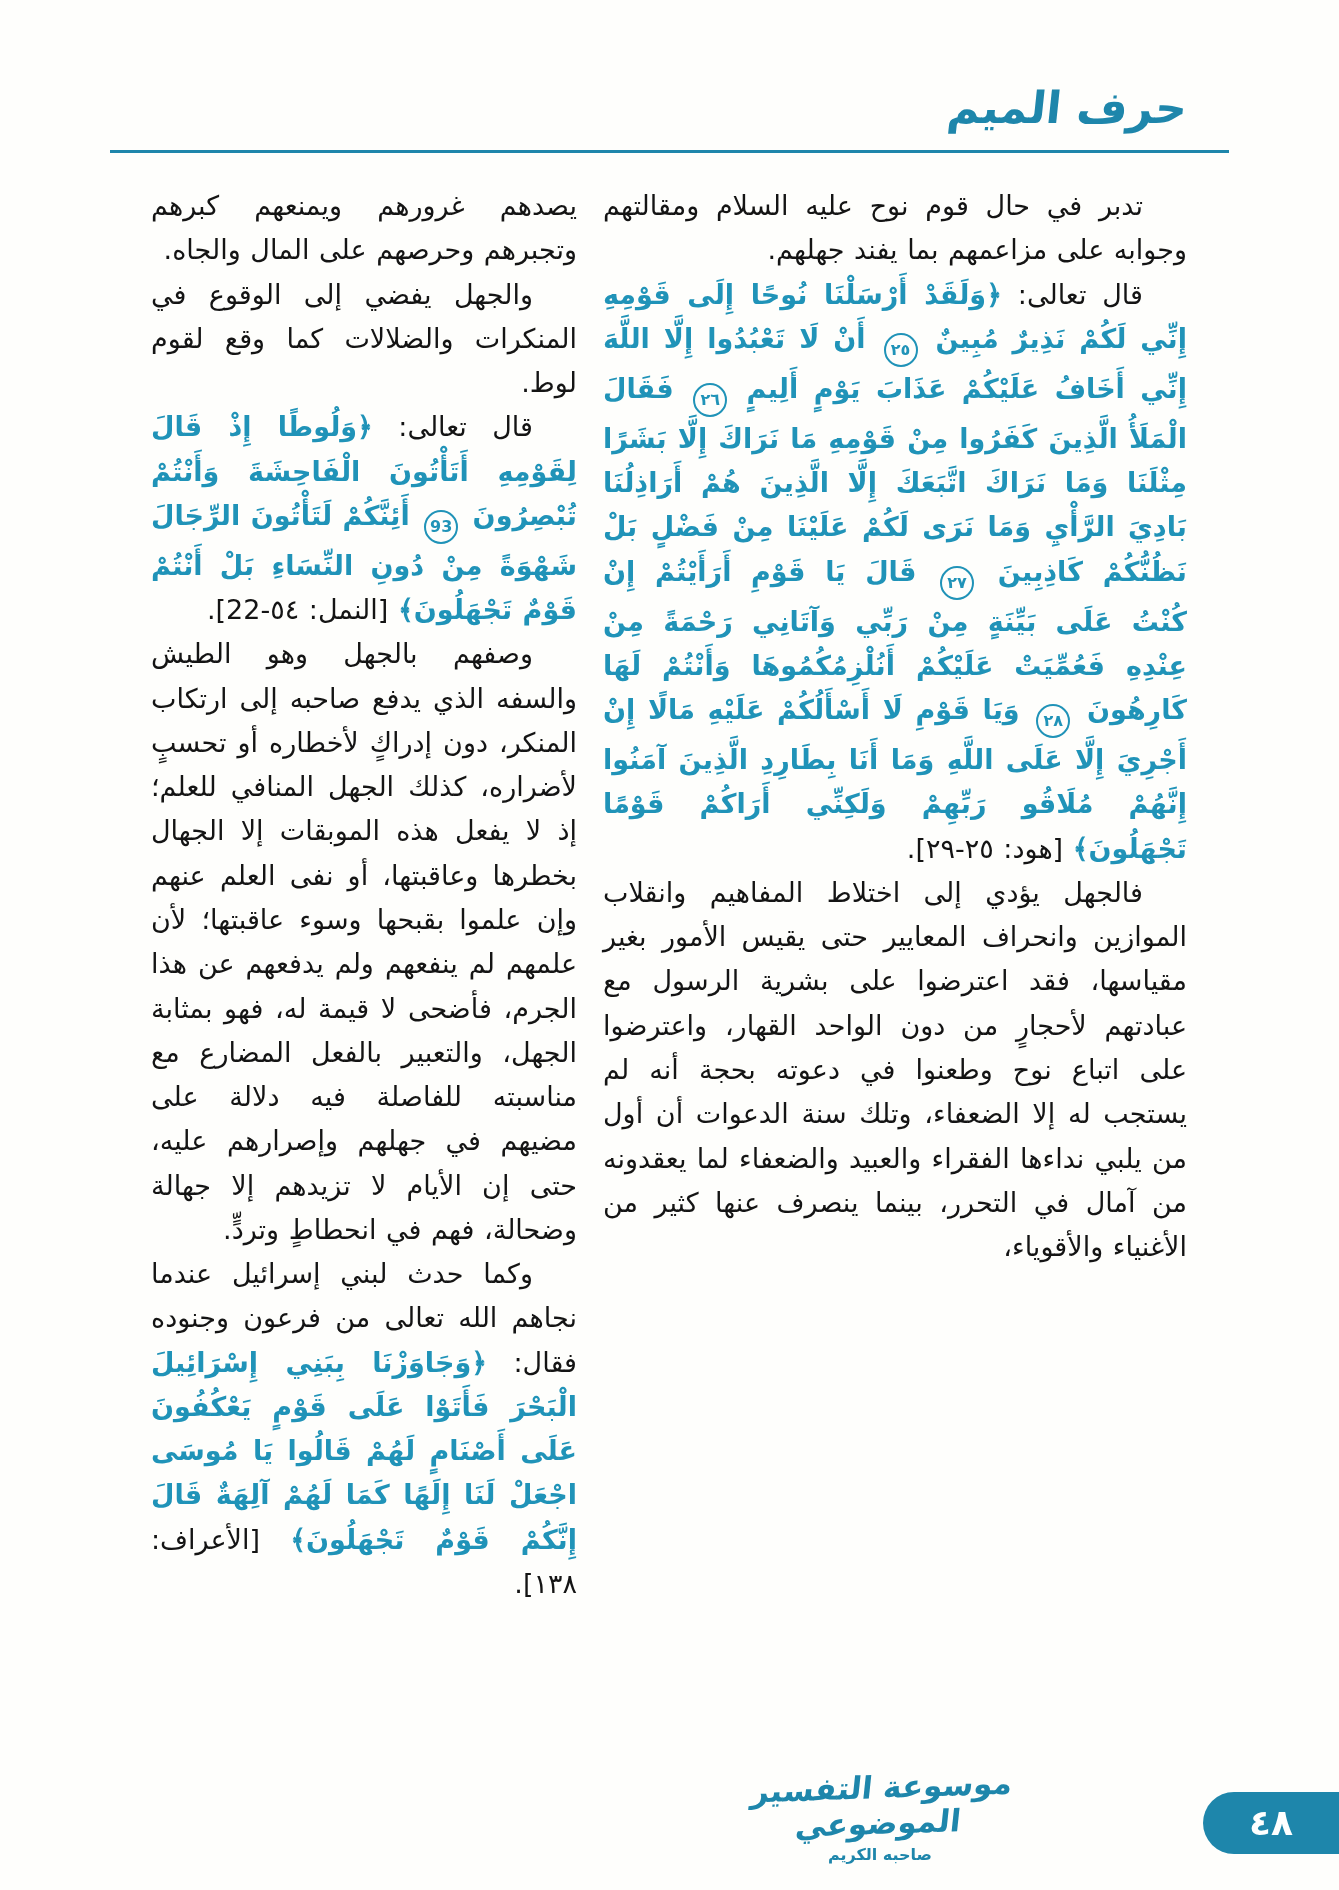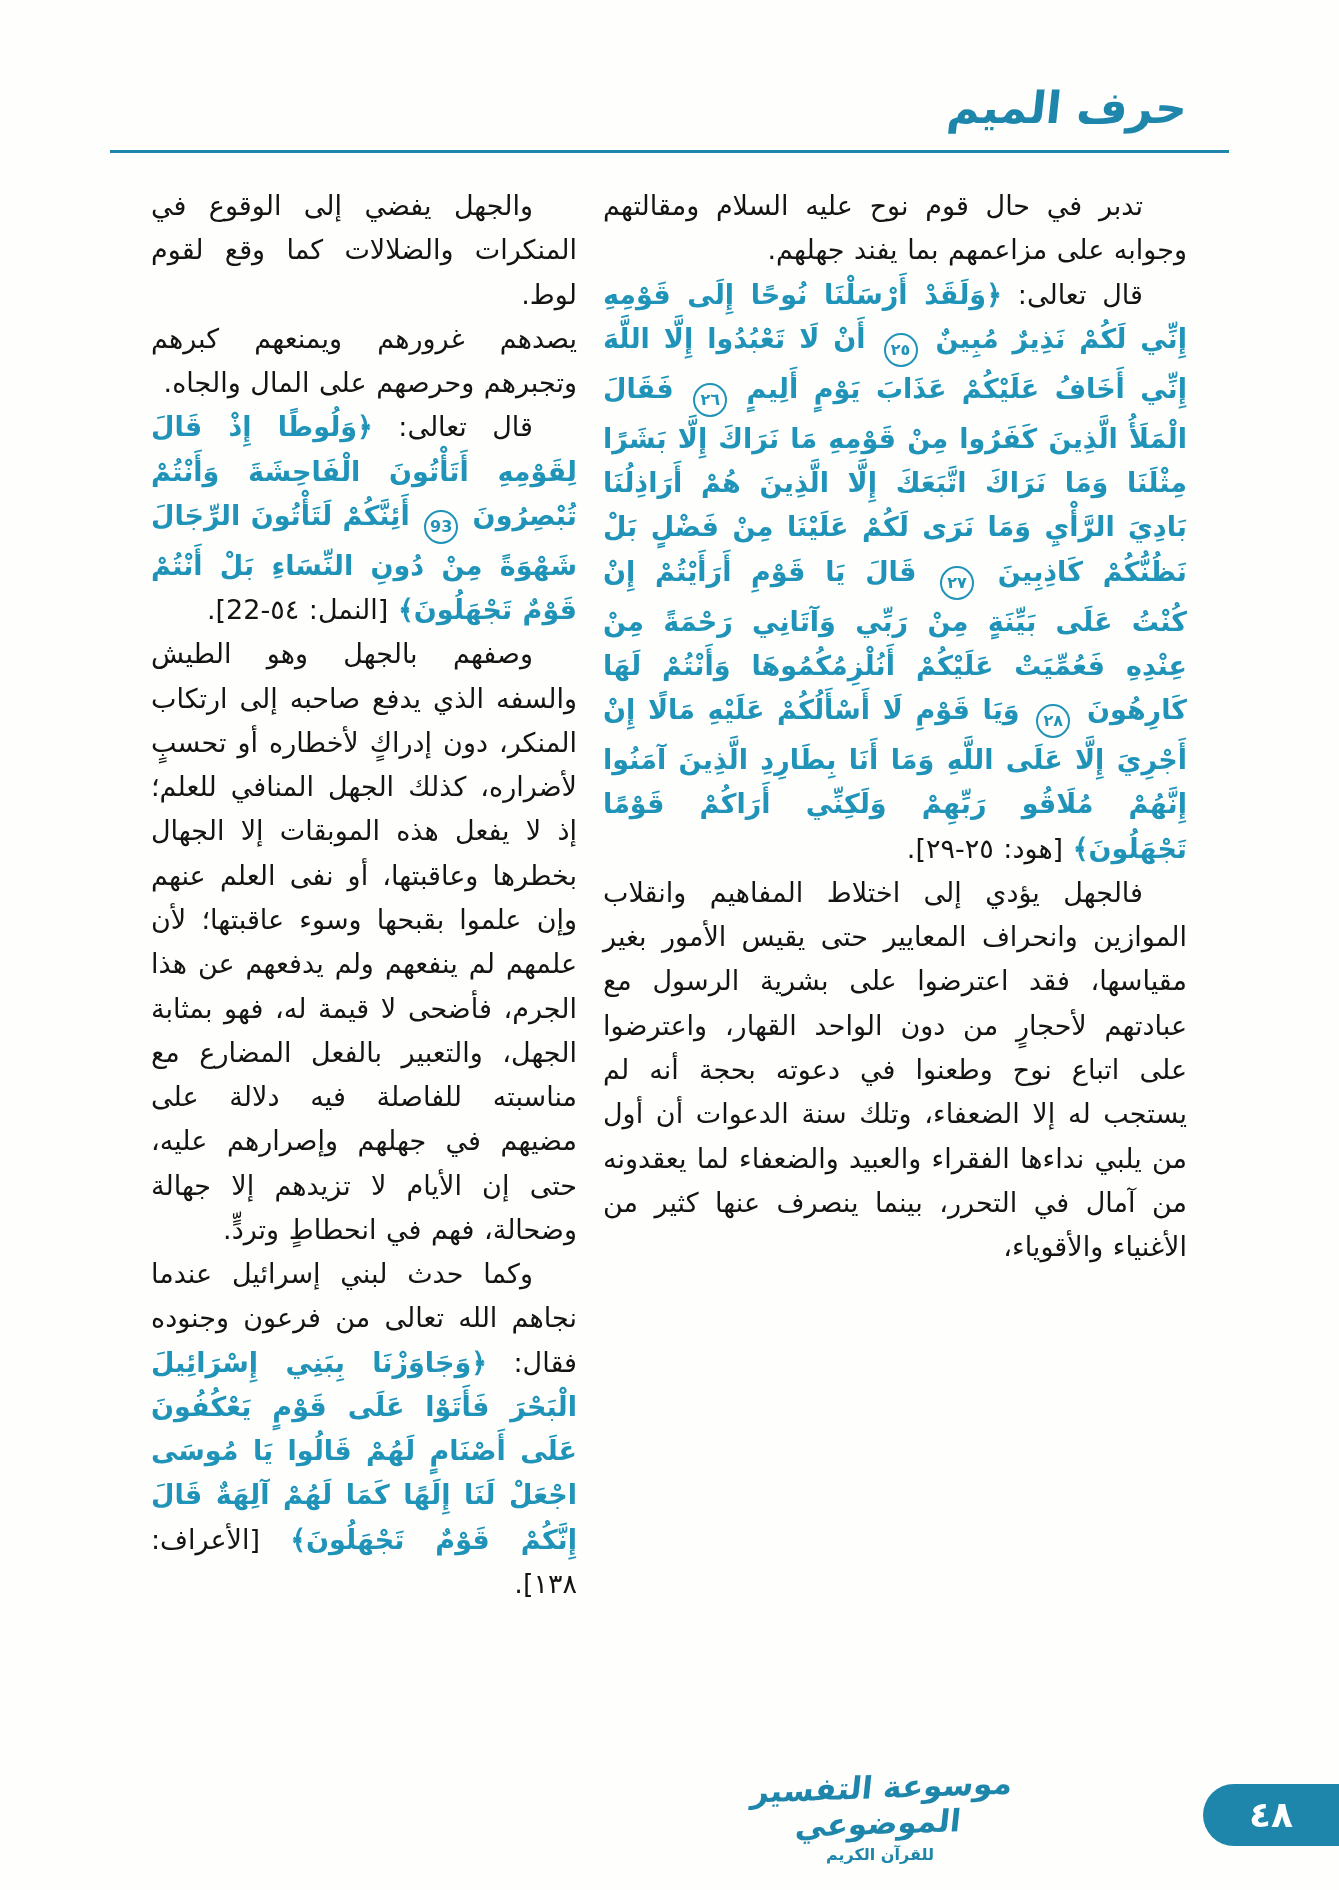--- a/index.html
+++ b/index.html
@@ -97,21 +97,21 @@
   }
   .logo-sub {
     font-size: 16px;
     font-weight: 700;
     margin-top: 4px;
     letter-spacing: 1px;
   }
   .page-badge {
     position: absolute;
     right: 0;
-    bottom: 44px;
+    bottom: 36px;
     width: 136px;
     height: 62px;
     background: var(--accent, #1e86ab);
     border-radius: 31px 0 0 31px;
     display: flex;
     align-items: center;
     justify-content: center;
   }
   .page-badge span {
     color: #ffffff;
@@ -129,30 +129,30 @@
 
   <div class="header-rule"></div>
 
   <div class="columns">
     <div class="col col-right">
         <p class="para indent"><span class="seg-body">تدبر في حال قوم نوح عليه السلام ومقالتهم وجوابه على مزاعمهم بما يفند جهلهم.</span></p>
         <p class="para indent"><span class="seg-body">قال تعالى: </span><span class="seg-quran">﴿وَلَقَدْ أَرْسَلْنَا نُوحًا إِلَى قَوْمِهِ إِنِّي لَكُمْ نَذِيرٌ مُبِينٌ </span><span class="seg-ayah">٢٥</span><span class="seg-quran"> أَنْ لَا تَعْبُدُوا إِلَّا اللَّهَ إِنِّي أَخَافُ عَلَيْكُمْ عَذَابَ يَوْمٍ أَلِيمٍ </span><span class="seg-ayah">٢٦</span><span class="seg-quran"> فَقَالَ الْمَلَأُ الَّذِينَ كَفَرُوا مِنْ قَوْمِهِ مَا نَرَاكَ إِلَّا بَشَرًا مِثْلَنَا وَمَا نَرَاكَ اتَّبَعَكَ إِلَّا الَّذِينَ هُمْ أَرَاذِلُنَا بَادِيَ الرَّأْيِ وَمَا نَرَى لَكُمْ عَلَيْنَا مِنْ فَضْلٍ بَلْ نَظُنُّكُمْ كَاذِبِينَ </span><span class="seg-ayah">٢٧</span><span class="seg-quran"> قَالَ يَا قَوْمِ أَرَأَيْتُمْ إِنْ كُنْتُ عَلَى بَيِّنَةٍ مِنْ رَبِّي وَآتَانِي رَحْمَةً مِنْ عِنْدِهِ فَعُمِّيَتْ عَلَيْكُمْ أَنُلْزِمُكُمُوهَا وَأَنْتُمْ لَهَا كَارِهُونَ </span><span class="seg-ayah">٢٨</span><span class="seg-quran"> وَيَا قَوْمِ لَا أَسْأَلُكُمْ عَلَيْهِ مَالًا إِنْ أَجْرِيَ إِلَّا عَلَى اللَّهِ وَمَا أَنَا بِطَارِدِ الَّذِينَ آمَنُوا إِنَّهُمْ مُلَاقُو رَبِّهِمْ وَلَكِنِّي أَرَاكُمْ قَوْمًا تَجْهَلُونَ﴾</span><span class="seg-cite"> [هود: ٢٥-٢٩].</span></p>
         <p class="para indent"><span class="seg-body">فالجهل يؤدي إلى اختلاط المفاهيم وانقلاب الموازين وانحراف المعايير حتى يقيس الأمور بغير مقياسها، فقد اعترضوا على بشرية الرسول مع عبادتهم لأحجارٍ من دون الواحد القهار، واعترضوا على اتباع نوح وطعنوا في دعوته بحجة أنه لم يستجب له إلا الضعفاء، وتلك سنة الدعوات أن أول من يلبي نداءها الفقراء والعبيد والضعفاء لما يعقدونه من آمال في التحرر، بينما ينصرف عنها كثير من الأغنياء والأقوياء،</span></p>
       </div>
     <div class="col col-left">
+        <p class="para"><span class="seg-body">يصدهم غرورهم ويمنعهم كبرهم وتجبرهم وحرصهم على المال والجاه.</span></p>
         <p class="para indent"><span class="seg-body">والجهل يفضي إلى الوقوع في المنكرات والضلالات كما وقع لقوم لوط.</span></p>
-        <p class="para"><span class="seg-body">يصدهم غرورهم ويمنعهم كبرهم وتجبرهم وحرصهم على المال والجاه.</span></p>
         <p class="para indent"><span class="seg-body">قال تعالى: </span><span class="seg-quran">﴿وَلُوطًا إِذْ قَالَ لِقَوْمِهِ أَتَأْتُونَ الْفَاحِشَةَ وَأَنْتُمْ تُبْصِرُونَ </span><span class="seg-ayah">93</span><span class="seg-quran"> أَئِنَّكُمْ لَتَأْتُونَ الرِّجَالَ شَهْوَةً مِنْ دُونِ النِّسَاءِ بَلْ أَنْتُمْ قَوْمٌ تَجْهَلُونَ﴾</span><span class="seg-cite"> [النمل: ٥٤-22].</span></p>
         <p class="para indent"><span class="seg-body">وصفهم بالجهل وهو الطيش والسفه الذي يدفع صاحبه إلى ارتكاب المنكر، دون إدراكٍ لأخطاره أو تحسبٍ لأضراره، كذلك الجهل المنافي للعلم؛ إذ لا يفعل هذه الموبقات إلا الجهال بخطرها وعاقبتها، أو نفى العلم عنهم وإن علموا بقبحها وسوء عاقبتها؛ لأن علمهم لم ينفعهم ولم يدفعهم عن هذا الجرم، فأضحى لا قيمة له، فهو بمثابة الجهل، والتعبير بالفعل المضارع مع مناسبته للفاصلة فيه دلالة على مضيهم في جهلهم وإصرارهم عليه، حتى إن الأيام لا تزيدهم إلا جهالة وضحالة، فهم في انحطاطٍ وتردٍّ.</span></p>
         <p class="para indent"><span class="seg-body">وكما حدث لبني إسرائيل عندما نجاهم الله تعالى من فرعون وجنوده فقال: </span><span class="seg-quran">﴿وَجَاوَزْنَا بِبَنِي إِسْرَائِيلَ الْبَحْرَ فَأَتَوْا عَلَى قَوْمٍ يَعْكُفُونَ عَلَى أَصْنَامٍ لَهُمْ قَالُوا يَا مُوسَى اجْعَلْ لَنَا إِلَهًا كَمَا لَهُمْ آلِهَةٌ قَالَ إِنَّكُمْ قَوْمٌ تَجْهَلُونَ﴾</span><span class="seg-cite"> [الأعراف: ١٣٨].</span></p>
       </div>
   </div>
 
   <div class="logo">
     <div class="logo-main">موسوعة التفسير الموضوعي</div>
-    <div class="logo-sub">للقرآن الكريم</div>
+    <div class="logo-sub">صاحبه الكريم</div>
   </div>
 
   <div class="page-badge">
     <span>٤٨</span>
   </div>
 
 </div>
 
 </body></html>

